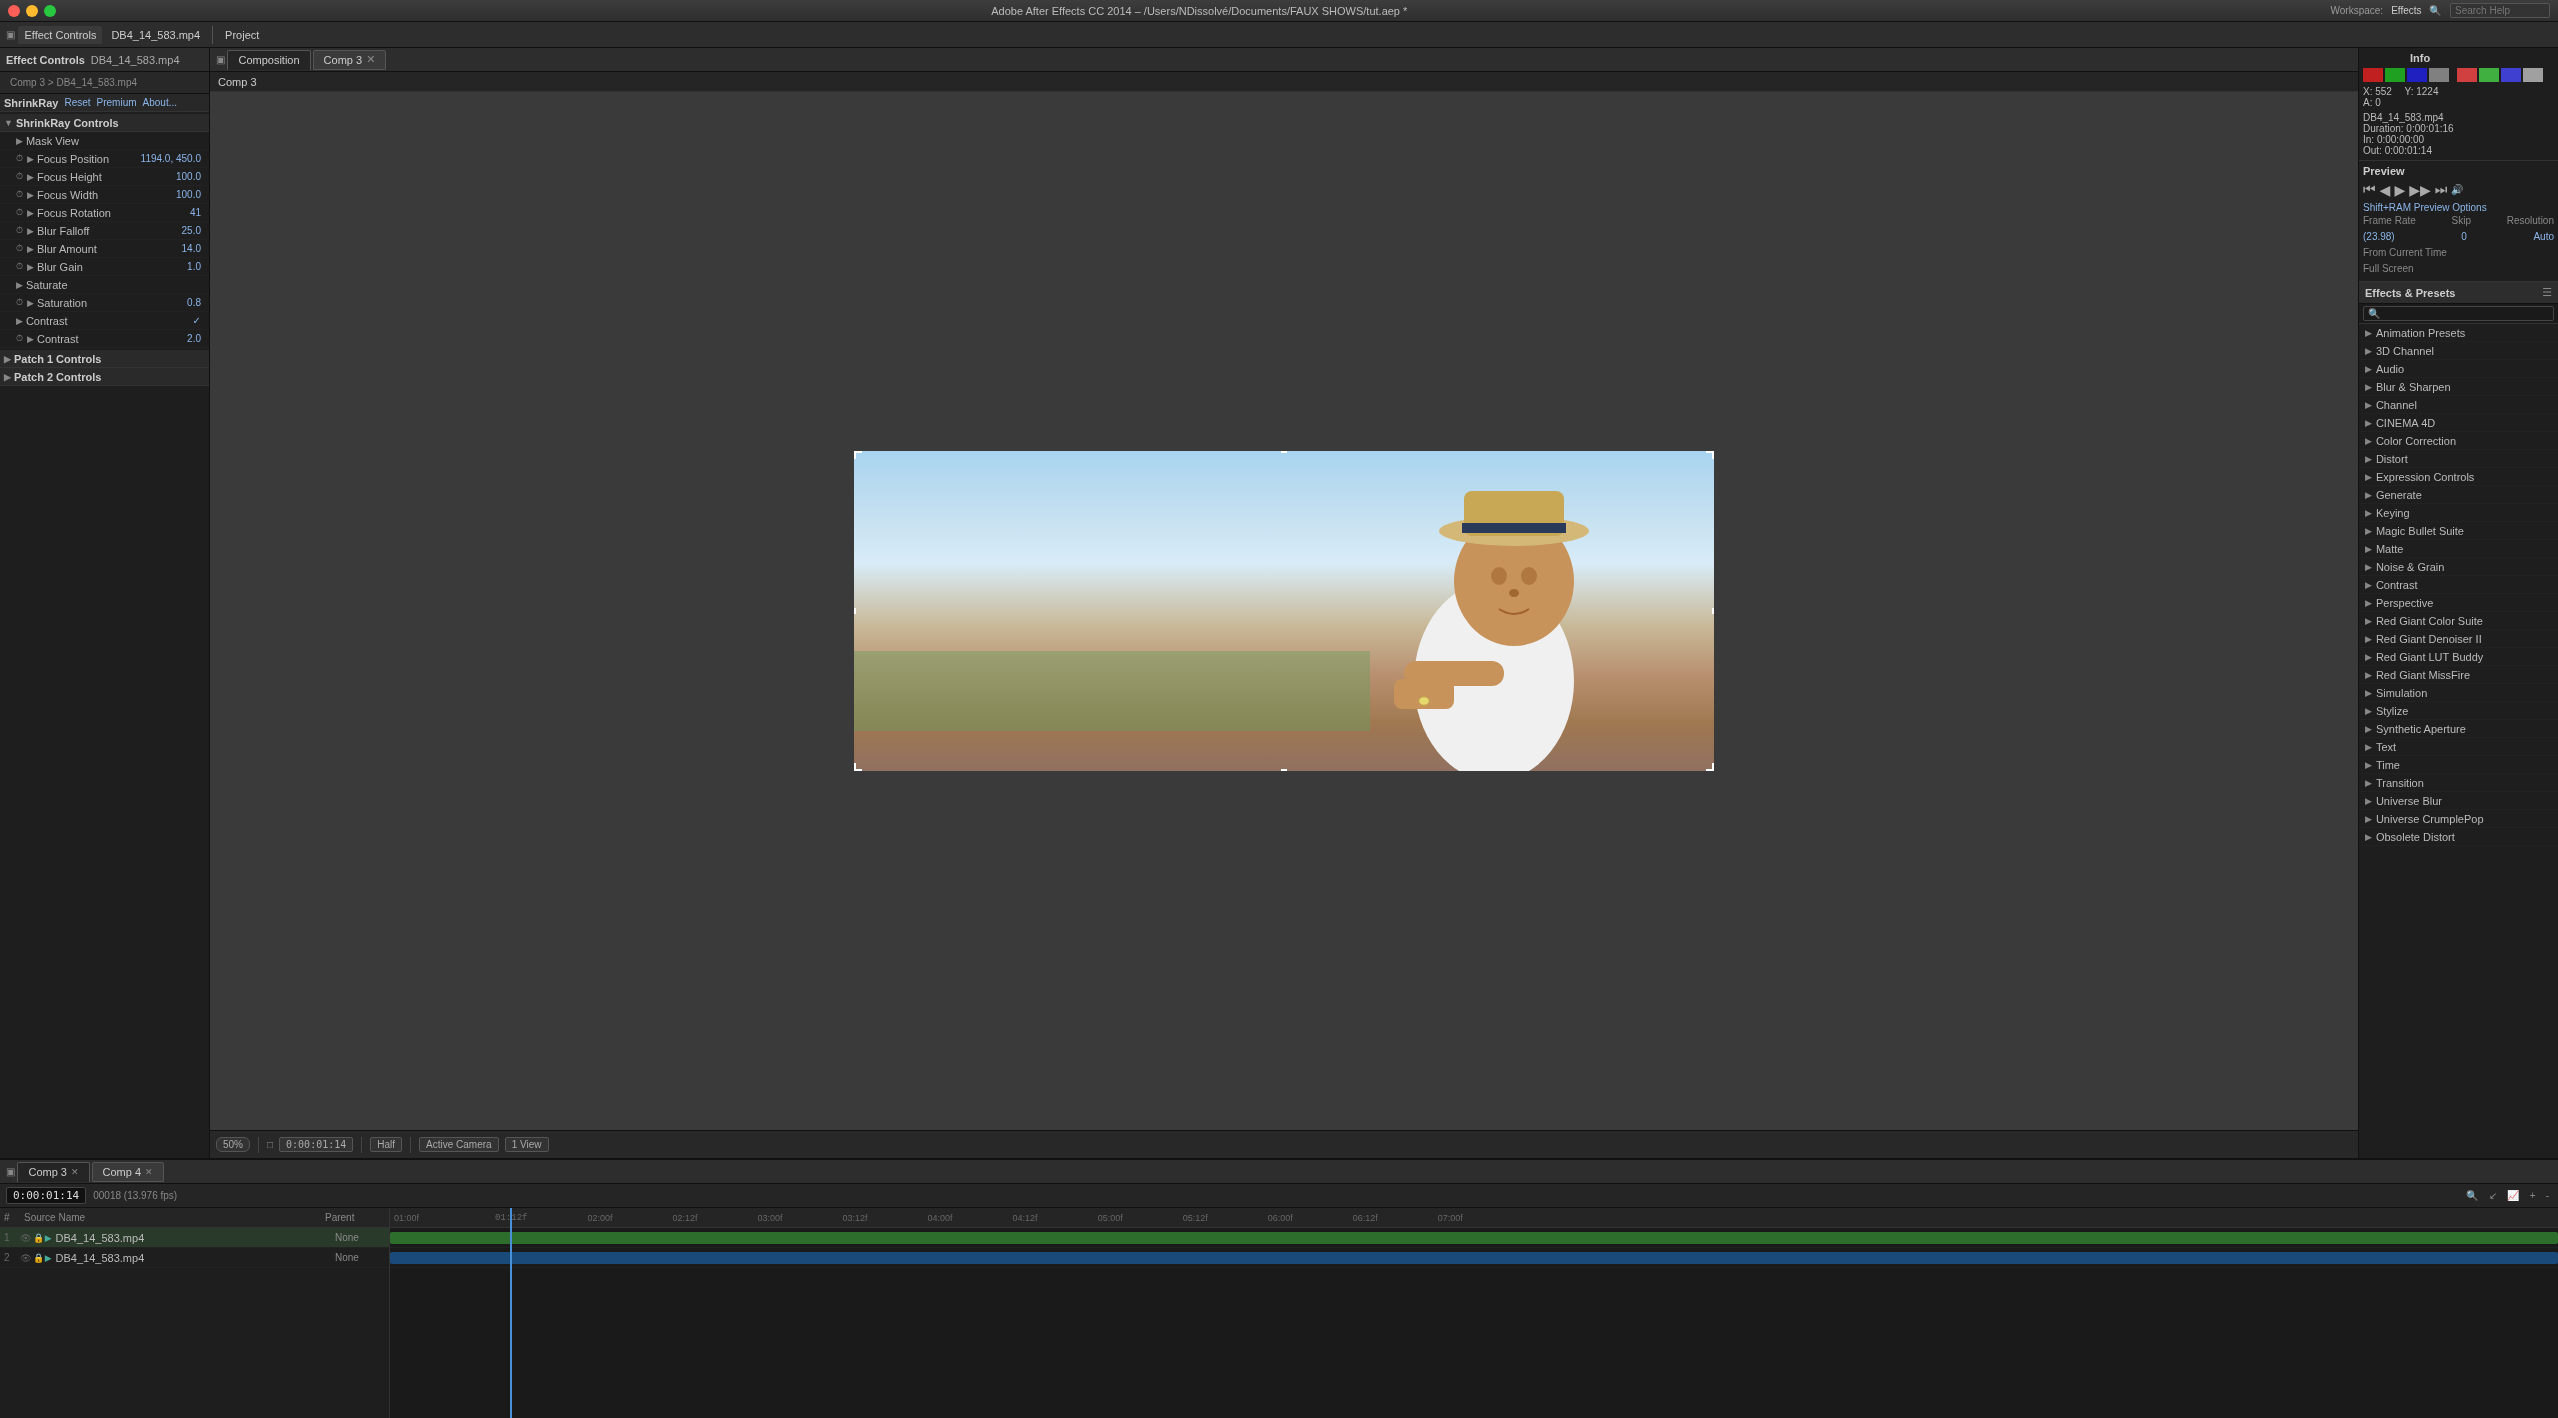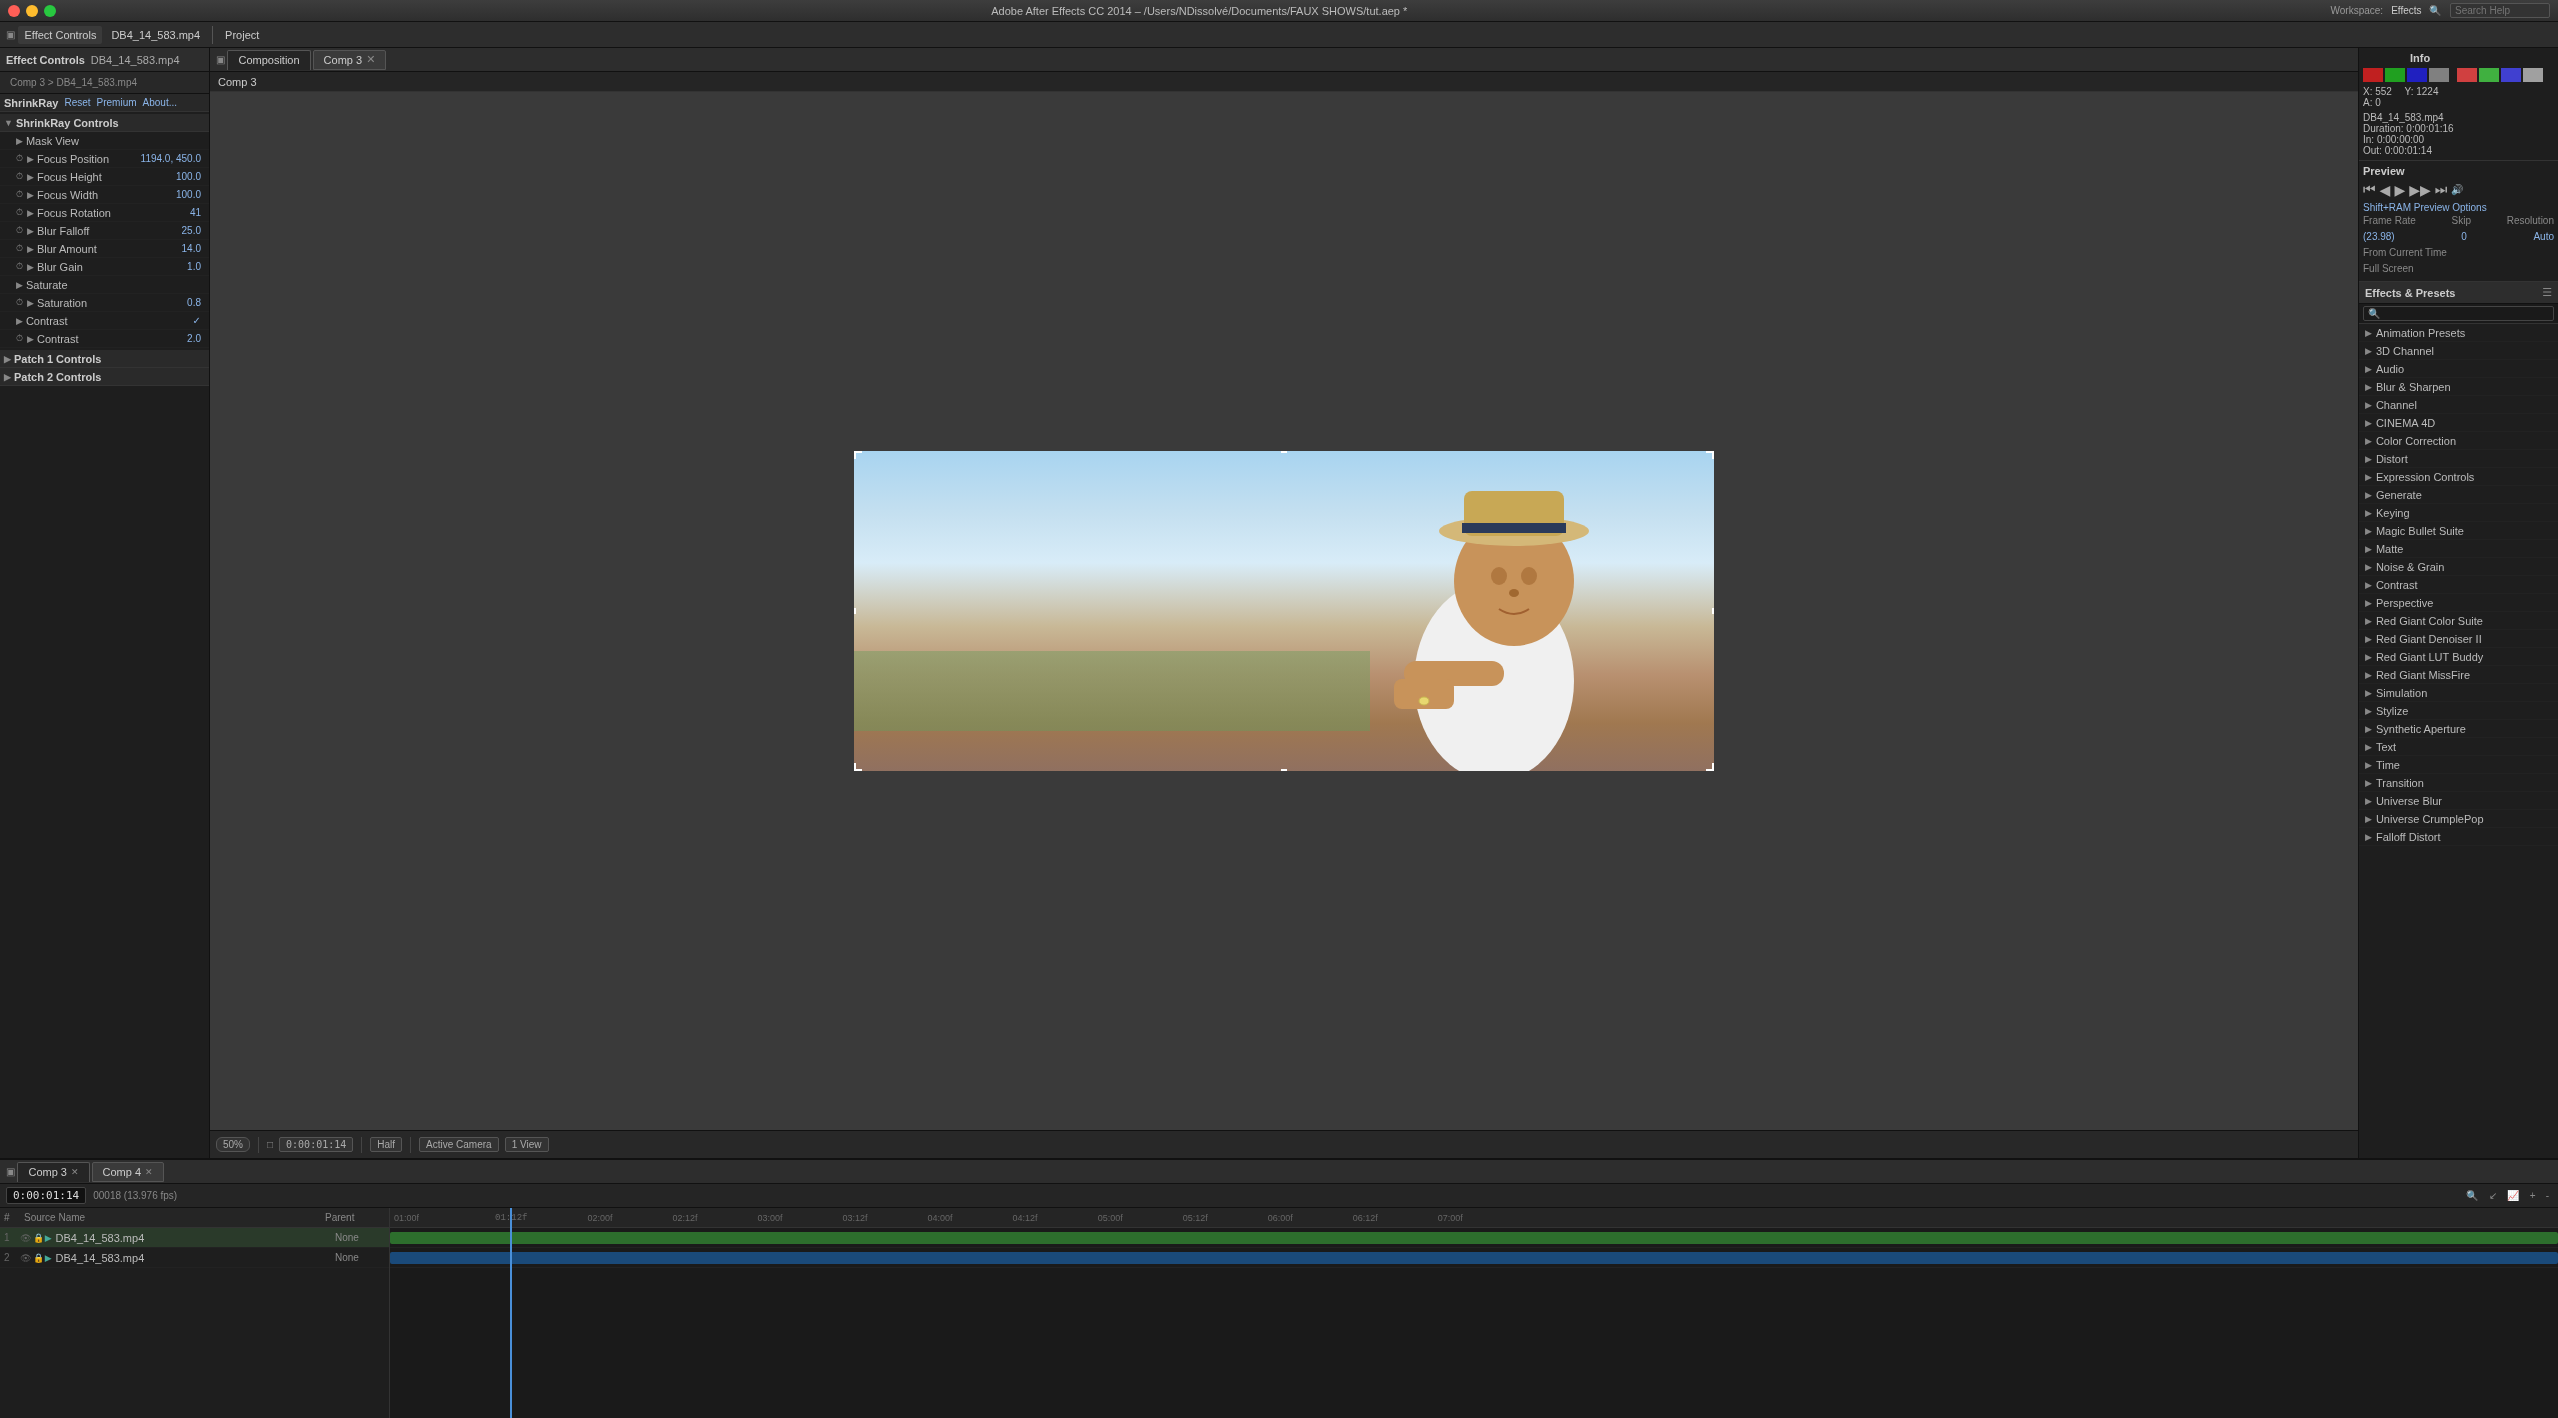--- a/index.html
+++ b/index.html
@@ -763,21 +763,21 @@
           <div class="ep-item">
             <span class="ep-twirl">▶</span>
             <span>Universe Blur</span>
           </div>
           <div class="ep-item">
             <span class="ep-twirl">▶</span>
             <span>Universe CrumplePop</span>
           </div>
           <div class="ep-item">
             <span class="ep-twirl">▶</span>
-            <span>Falloff Distort</span>
+            <span>Obsolete Distort</span>
           </div>
         </div>
       </div>
 
     </div>
   </div>
 
   <div id="timeline">
     <div id="timeline-tabs">
       <span style="color:#888;font-size:10px;">▣</span>

